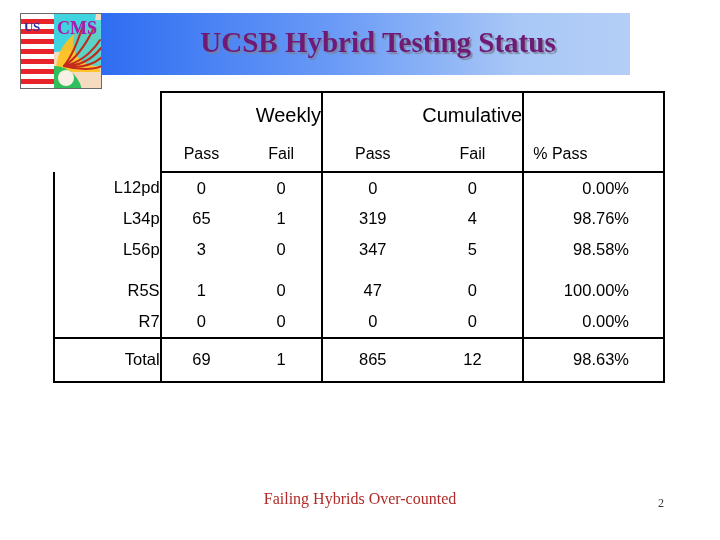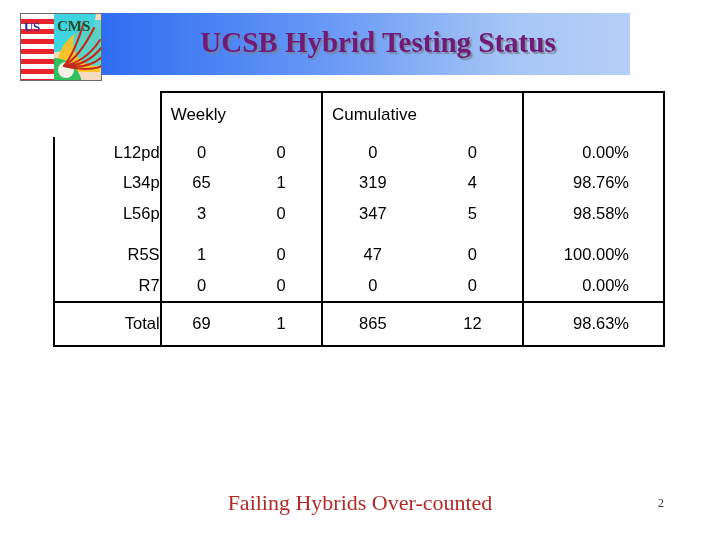--- a/index.html
+++ b/index.html
@@ -23,21 +23,21 @@
     top: 13px;
     width: 610px;
     height: 62px;
     background: linear-gradient(to right, #0f55ef 0%, #2f6ef2 14%, #6b9bf6 52%, #a9c8f6 82%, #b4cef7 100%);
   }
   #logo {
     position: absolute;
     left: 20px;
     top: 13px;
     width: 82px;
-    height: 68px;
+    height: 76px;
     border: 1px solid #6a6a6a;
     box-sizing: border-box;
     overflow: hidden;
     background: #f2d9bd;
   }
   .flagpart {
     position: absolute;
     left: 0; top: 0;
     width: 33px; height: 100%;
     background: repeating-linear-gradient(
@@ -102,22 +102,22 @@
     font-weight: bold;
     font-size: 13px;
     color: #2b2ba8;
     letter-spacing: -0.5px;
   }
   #logo .cms-text {
     position: absolute;
     left: 36px; top: 4px;
     font-family: "Liberation Serif", serif;
     font-weight: bold;
-    font-size: 15px;
-    color: #14532d;
+    font-size: 18px;
+    color: #a21caf;
     letter-spacing: 0px;
     text-shadow: 0 0 1px #8899aa;
   }
 
   #title-text {
     position: absolute;
     left: 133px;
     top: 26px;
     width: 490px;
     text-align: center;
@@ -150,23 +150,23 @@
   .col-wfail  { width: 81px;  }
   .col-cpass  { width: 101px; }
   .col-cfail  { width: 101px; }
   .col-ppass  { width: 141px; }
 
   .bar-l { border-left: 2.5px solid #000; }
   .bar-r { border-right: 2.5px solid #000; }
 
   .hdr-group-cell {
     height: 44px;
-    text-align: left;
+    text-align: right;
     padding-left: 9px !important;
-    font-size: 17px;
+    font-size: 20px;
     border-top: 2.5px solid #000;
   }
   .hdr-sub-cell {
     height: 34px;
     text-align: center;
     border-bottom: 2.5px solid #000;
     font-size: 16px;
   }
   .hdr-sub-left {
     text-align: left;
@@ -194,21 +194,21 @@
   }
 
   
   #footer-note {
     position: absolute;
     left: 0;
     top: 490px;
     width: 720px;
     text-align: center;
     font-family: "Liberation Serif", serif;
-    font-size: 22px;
+    font-size: 16px;
     color: #b02a27;
   }
   #page-number {
     position: absolute;
     right: 56px;
     top: 496px;
     font-family: "Liberation Serif", serif;
     font-size: 12px;
     color: #3a3a3a;
   }
@@ -254,20 +254,28 @@
   </colgroup>
   <tbody>
 
     <tr>
       <td></td>
       <td class="hdr-group-cell bar-l" colspan="2">Weekly</td>
       <td class="hdr-group-cell bar-l" colspan="2">Cumulative</td>
       <td class="hdr-group-cell bar-l bar-r"></td>
     </tr>
 
+    <tr>
+      <td></td>
+      <td class="hdr-sub-cell bar-l">Pass</td>
+      <td class="hdr-sub-cell">Fail</td>
+      <td class="hdr-sub-cell bar-l">Pass</td>
+      <td class="hdr-sub-cell">Fail</td>
+      <td class="hdr-sub-cell hdr-sub-left bar-l bar-r">% Pass</td>
+    </tr>
 
     <tr class="data-row">
       <td class="lbl-cell bar-l">L12pd</td>
       <td class="num-cell bar-l">0</td>
       <td class="num-cell">0</td>
       <td class="num-cell bar-l">0</td>
       <td class="num-cell">0</td>
       <td class="pct-cell bar-l bar-r">0.00%</td>
     </tr>
     <tr class="data-row">

